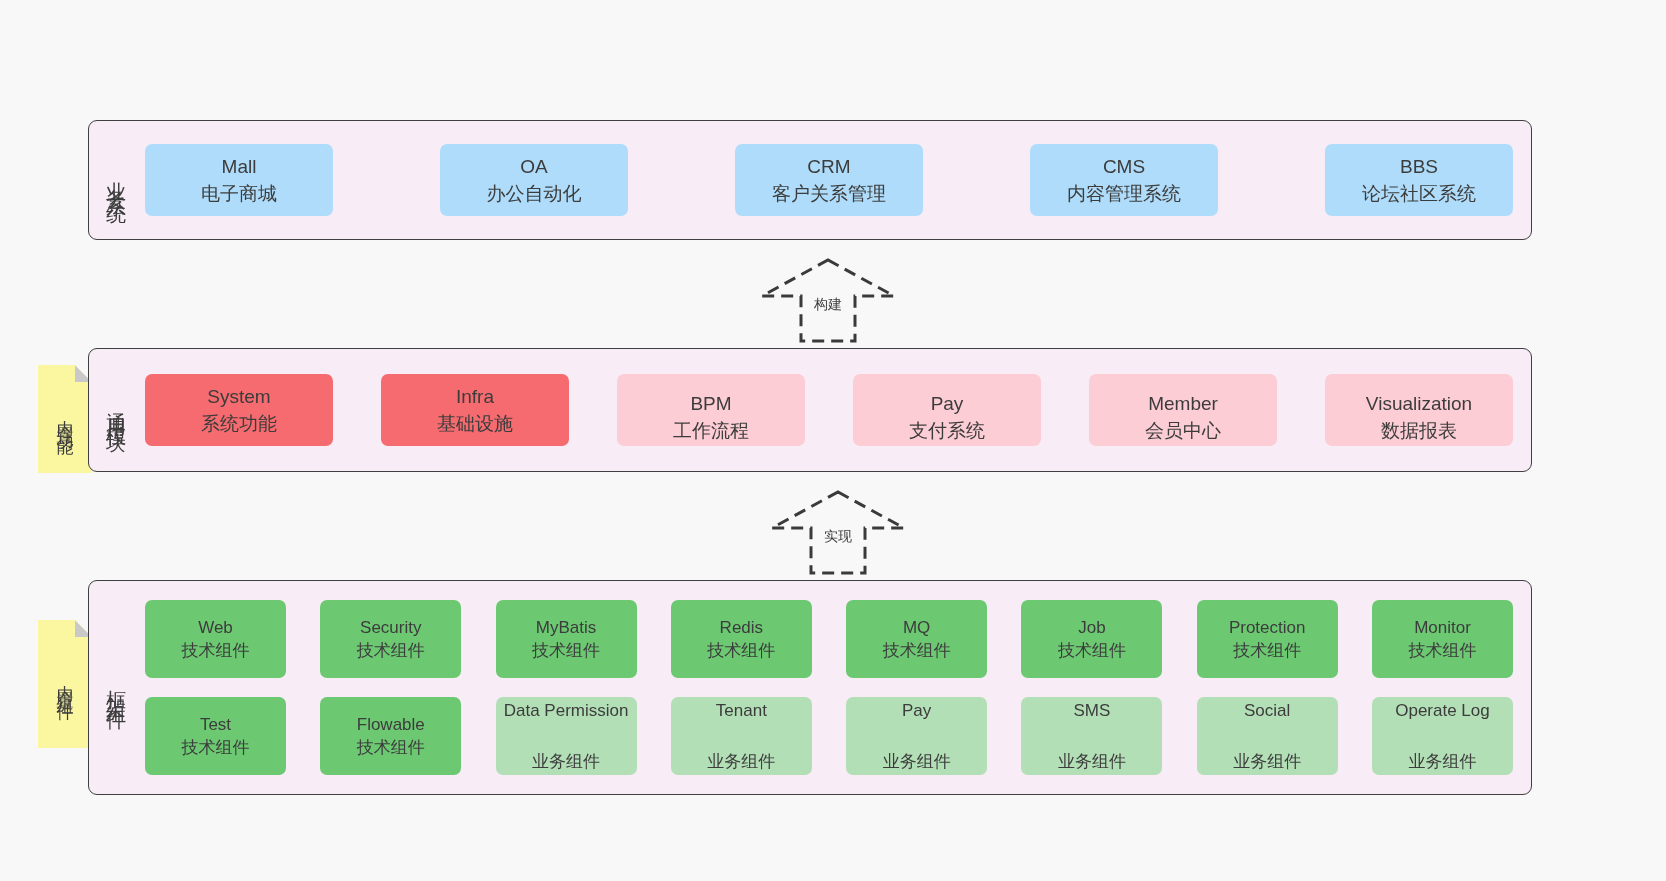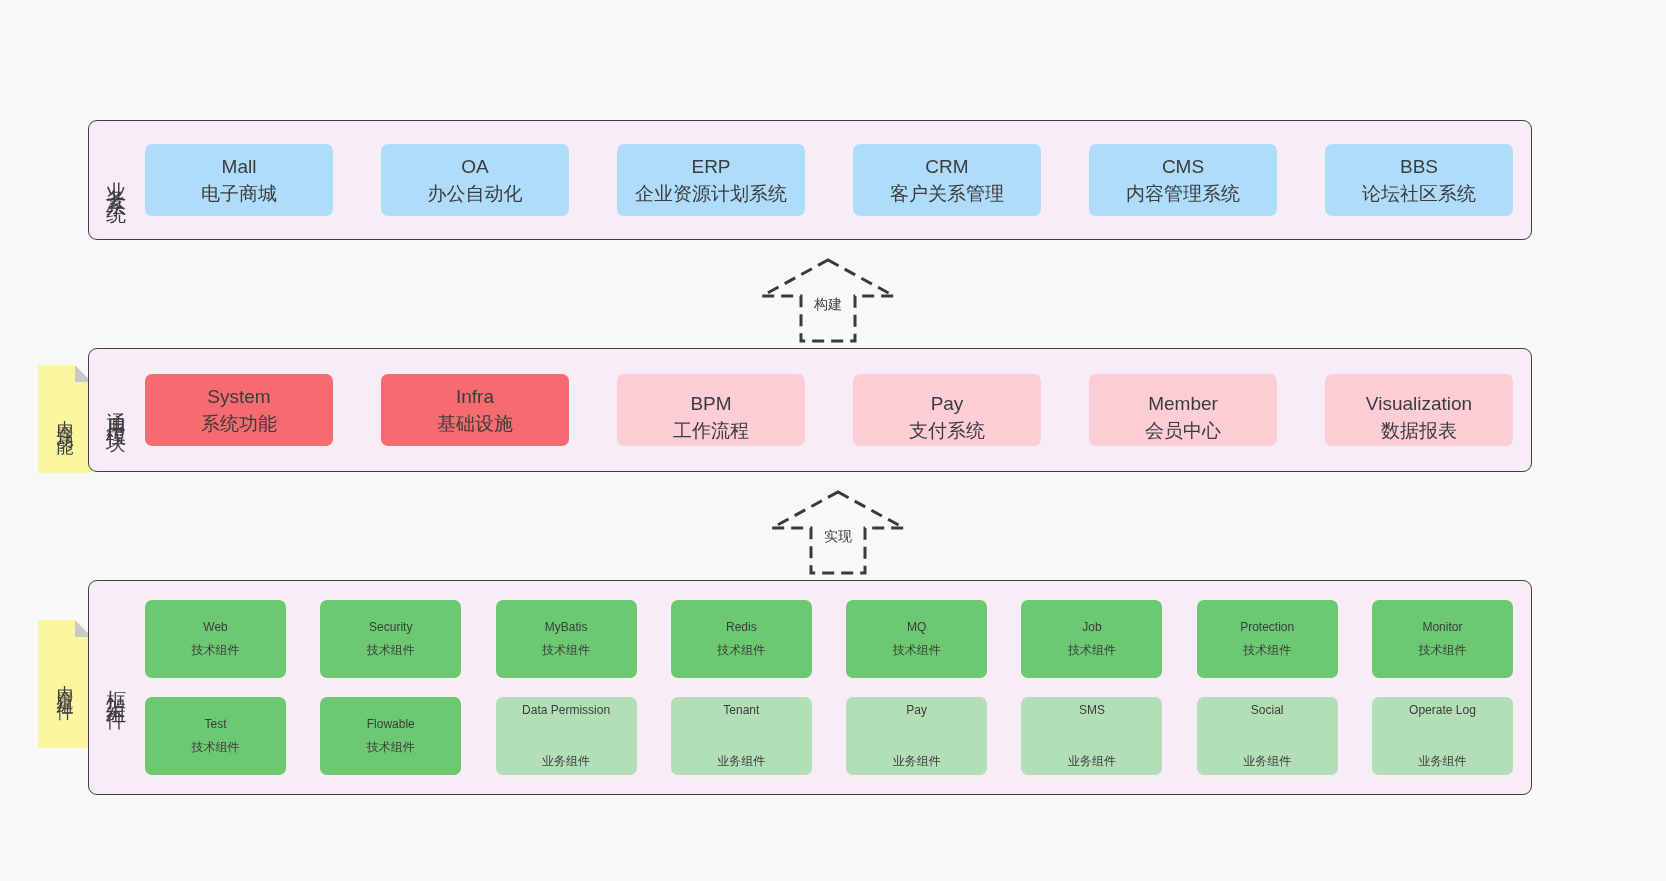--- a/index.html
+++ b/index.html
@@ -28,21 +28,21 @@
   .rows{flex:1;display:flex;flex-direction:column;justify-content:space-evenly;padding-right:18px;}
   .row{display:flex;justify-content:space-between;}
 
   
   .box{
     border-radius:7px;box-sizing:border-box;
     display:flex;flex-direction:column;align-items:center;justify-content:center;
     text-align:center;color:var(--c-text,#3c3c3c);overflow:hidden;padding:2px 4px;
   }
   .size-lg .box{width:188px;height:72px;font-size:19px;line-height:27px;}
-  .size-sm .box{width:141px;height:78px;font-size:12px;line-height:23px;}
+  .size-sm .box{width:141px;height:78px;font-size:17px;line-height:23px;}
   .v-blue{background:var(--c-blue,#aedcfa);}
   .v-red{background:var(--c-red,#f56b6f);justify-content:center;}
   .v-pink{background:var(--c-pink,#fccdd5);justify-content:flex-end;}
   .v-green{background:var(--c-green,#6cc972);}
   .v-lightgreen{background:var(--c-lightgreen,#b3dfb6);justify-content:space-between;}
 
   
   .tab{
     position:absolute;left:38px;width:54px;
     background:var(--c-tab,#faf7a0);
@@ -78,24 +78,20 @@
         <div class="row">
           <div class="box v-blue">
             <div class="box-title">Mall</div>
             <div class="box-sub">电子商城</div>
           </div>
           <div class="box v-blue">
             <div class="box-title">OA</div>
             <div class="box-sub">办公自动化</div>
           </div>
           <div class="box v-blue">
-            <div class="box-title">ERP</div>
-            <div class="box-sub">企业资源计划系统</div>
-          </div>
-          <div class="box v-blue">
             <div class="box-title">CRM</div>
             <div class="box-sub">客户关系管理</div>
           </div>
           <div class="box v-blue">
             <div class="box-title">CMS</div>
             <div class="box-sub">内容管理系统</div>
           </div>
           <div class="box v-blue">
             <div class="box-title">BBS</div>
             <div class="box-sub">论坛社区系统</div>

